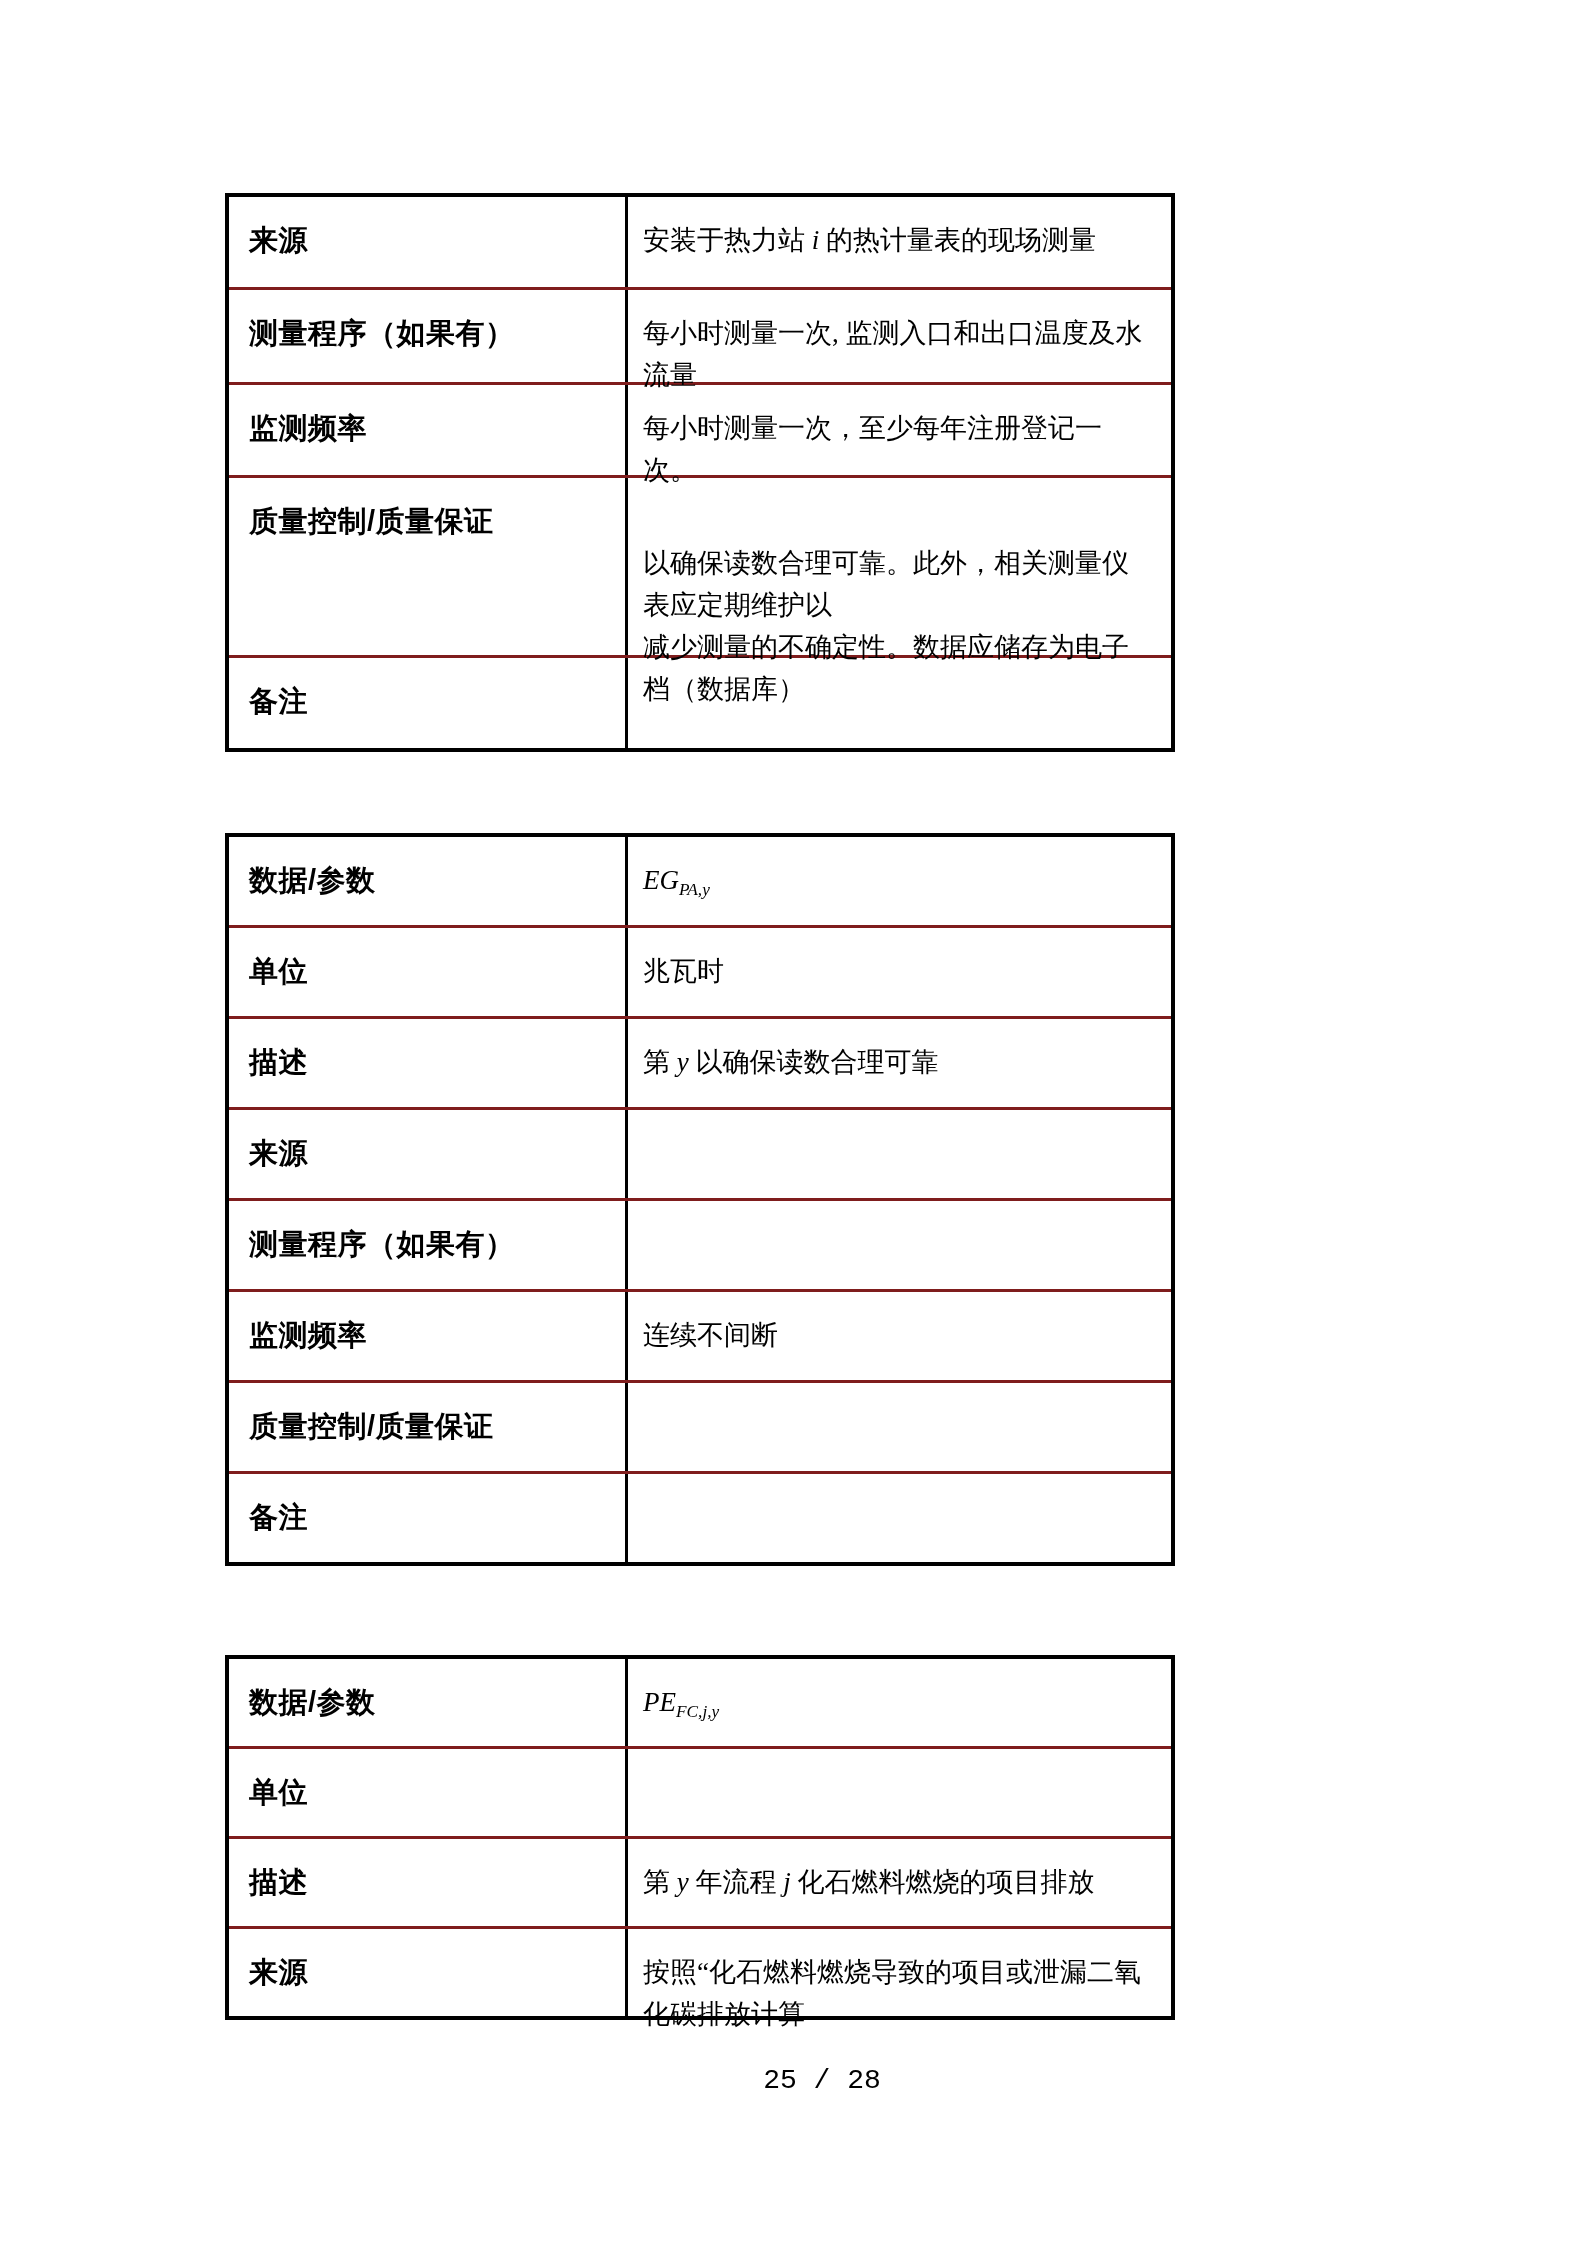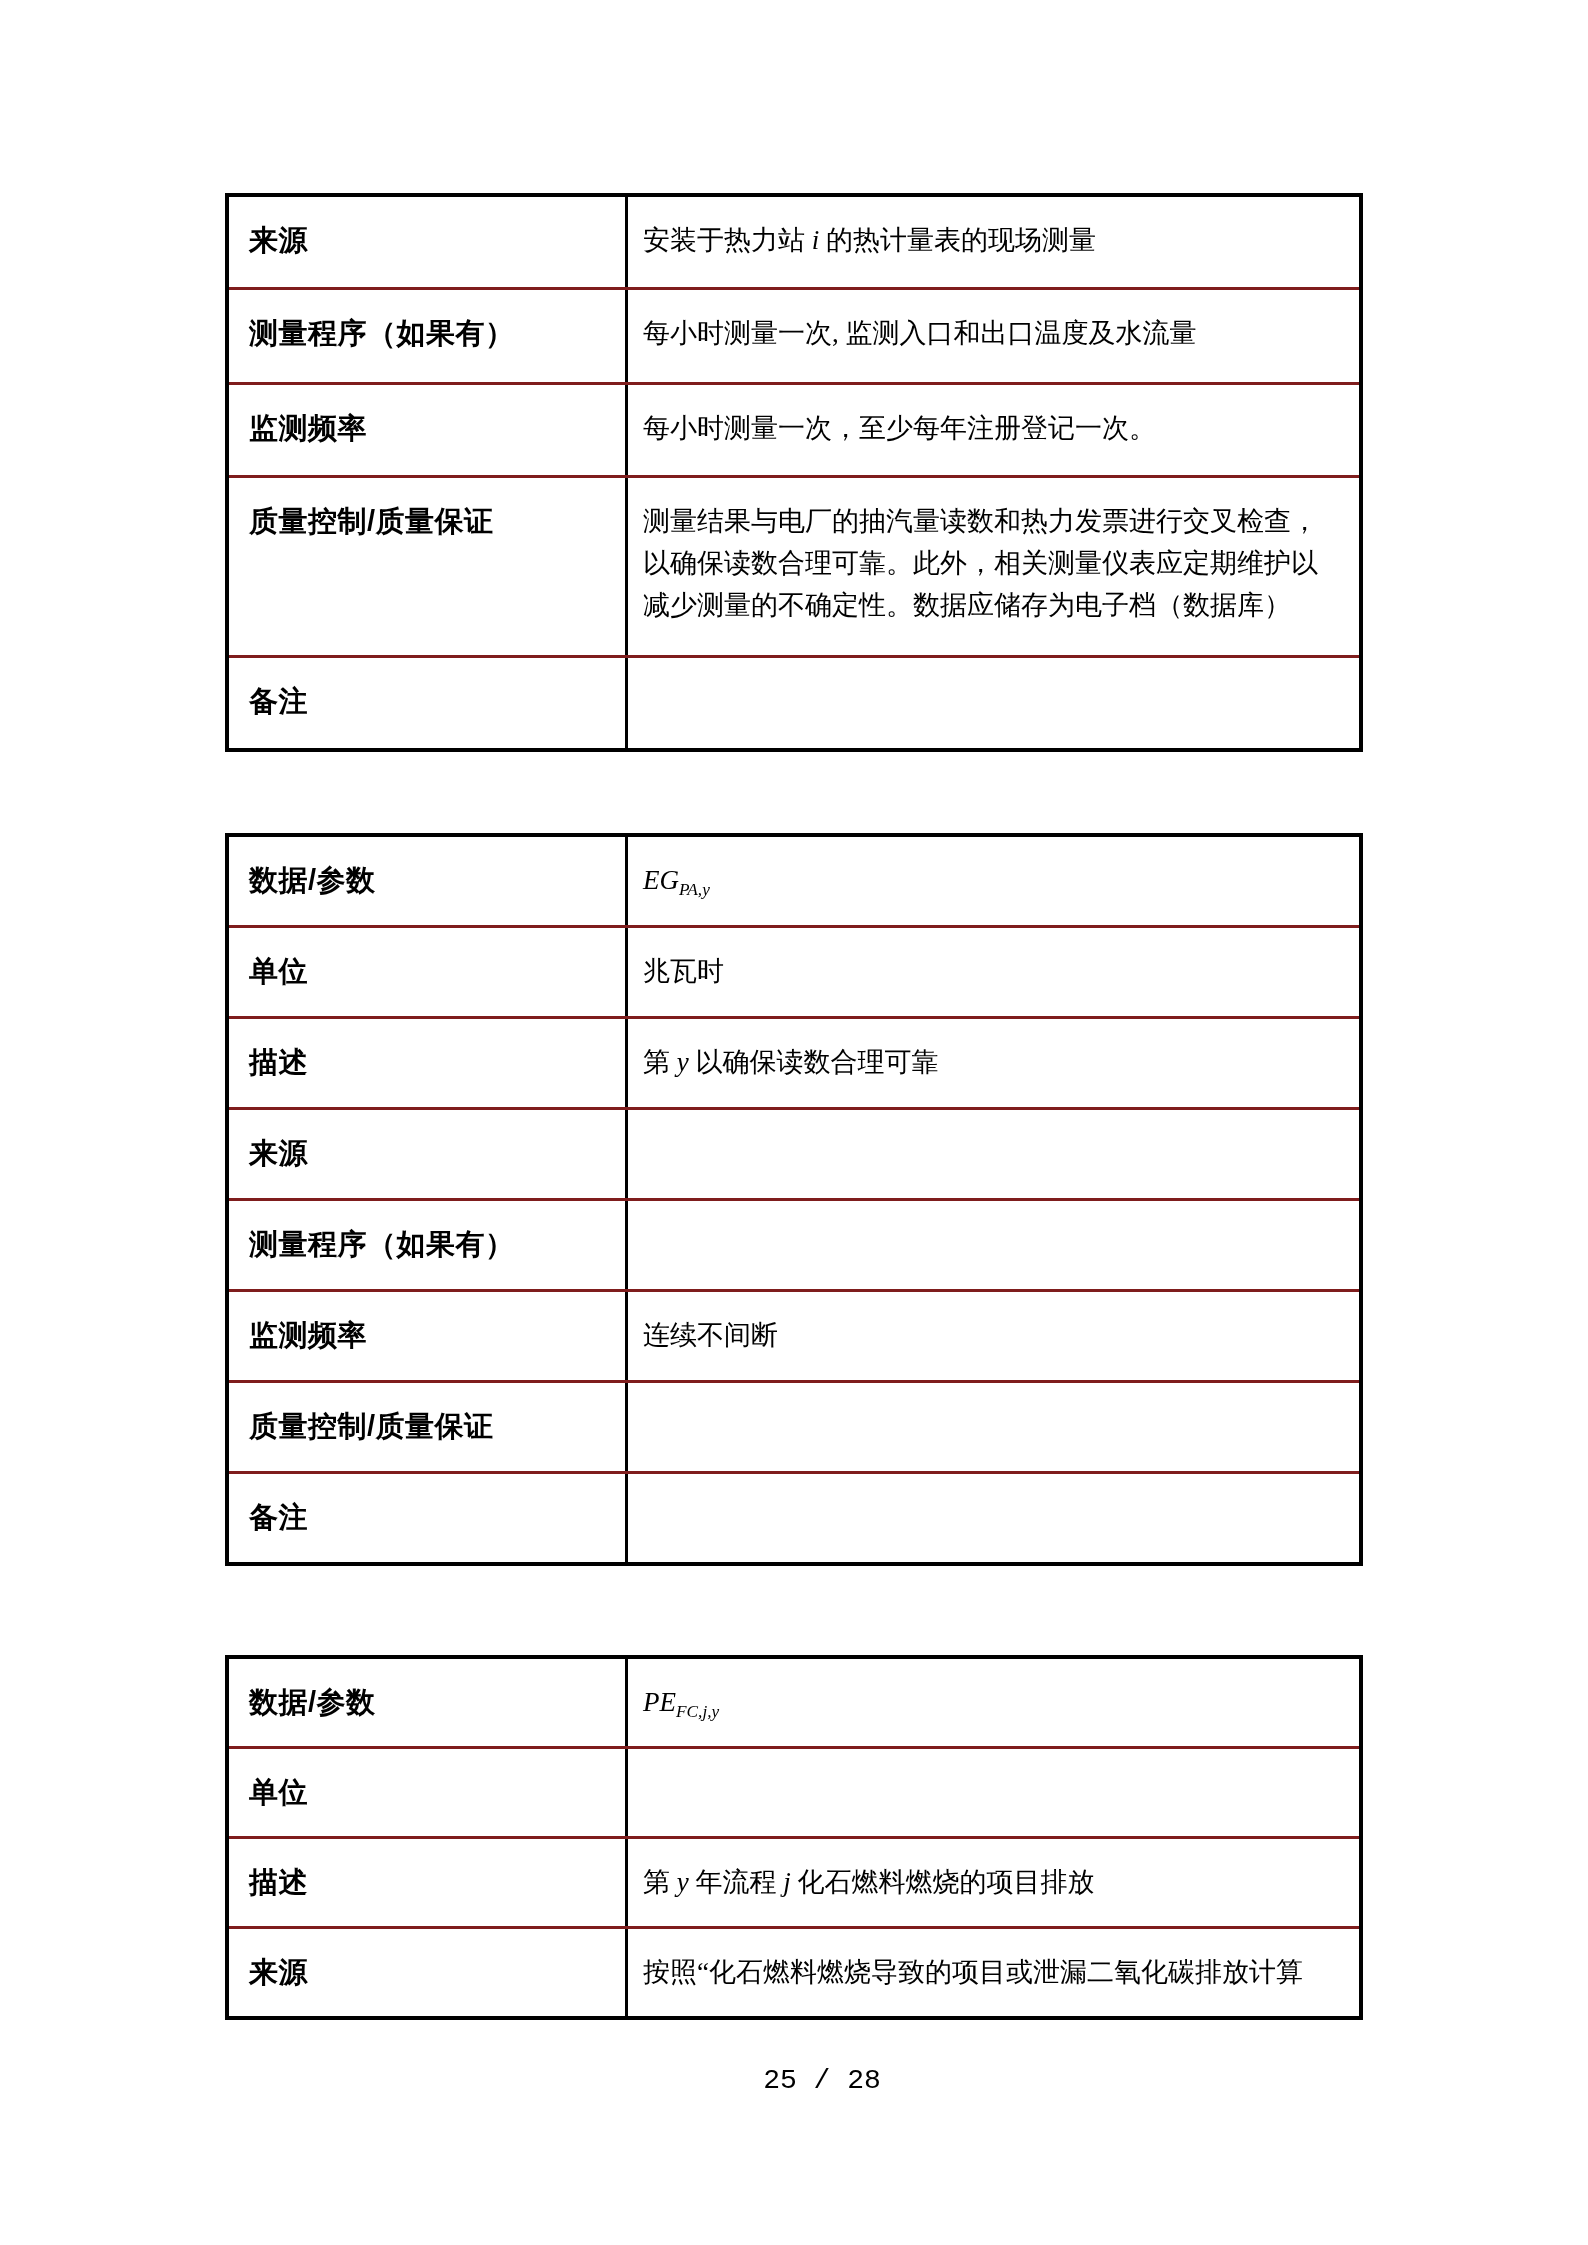--- a/index.html
+++ b/index.html
@@ -10,21 +10,21 @@
     font-family:"Liberation Serif","DejaVu Serif",serif;
     color:#000;
     overflow:hidden;
   }
   .page{position:absolute;inset:0;background:#fff;}
 
   
   .tbl{
     position:absolute;
     left:225px;
-    width:1138px;
+    width:950px;
     border:4px solid #000;
     box-sizing:border-box;
     background:#fff;
   }
   .tbl1{top:193px;}
   .tbl2{top:833px;}
   .tbl3{top:1655px;}
 
   .row{display:flex;box-sizing:border-box;}
   .row + .row{border-top:3px solid #7f1d1d;}
@@ -90,21 +90,21 @@
     <div class="row">
       <div class="cl"><span>测量程序（如果有）</span></div>
       <div class="cv"><span><span>每小时测量一次, 监测入口和出口温度及水流量</span></span></div>
     </div>
     <div class="row">
       <div class="cl"><span>监测频率</span></div>
       <div class="cv"><span><span>每小时测量一次，至少每年注册登记一次。</span></span></div>
     </div>
     <div class="row">
       <div class="cl"><span>质量控制/质量保证</span></div>
-      <div class="cv"><span><span>测量结果与电厂的抽汽量读数和热力发票进行交叉检查，</span><br><span>以确保读数合理可靠。此外，相关测量仪表应定期维护以</span><br><span>减少测量的不确定性。数据应储存为电子档（数据库）</span></span></div>
+      <div class="cv"><span><br><span>以确保读数合理可靠。此外，相关测量仪表应定期维护以</span><br><span>减少测量的不确定性。数据应储存为电子档（数据库）</span></span></div>
     </div>
     <div class="row">
       <div class="cl"><span>备注</span></div>
       <div class="cv"><span></span></div>
     </div>
   </div>
 
   <div class="tbl tbl2">
     <div class="row">
       <div class="cl"><span>数据/参数</span></div>

